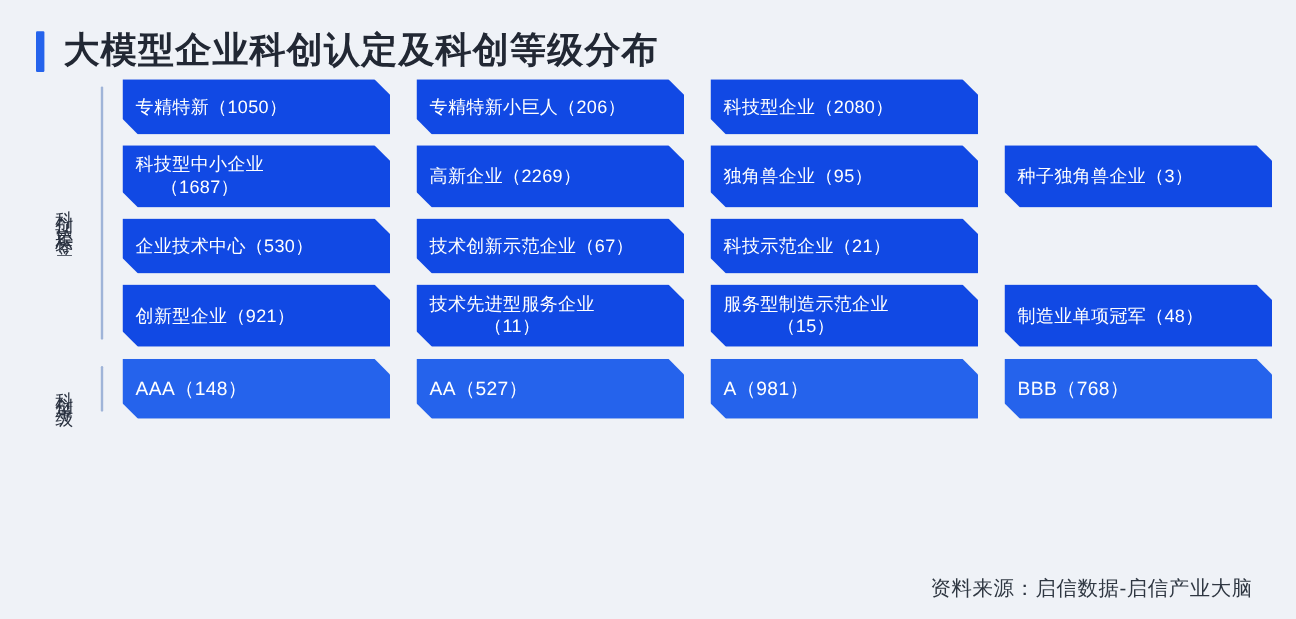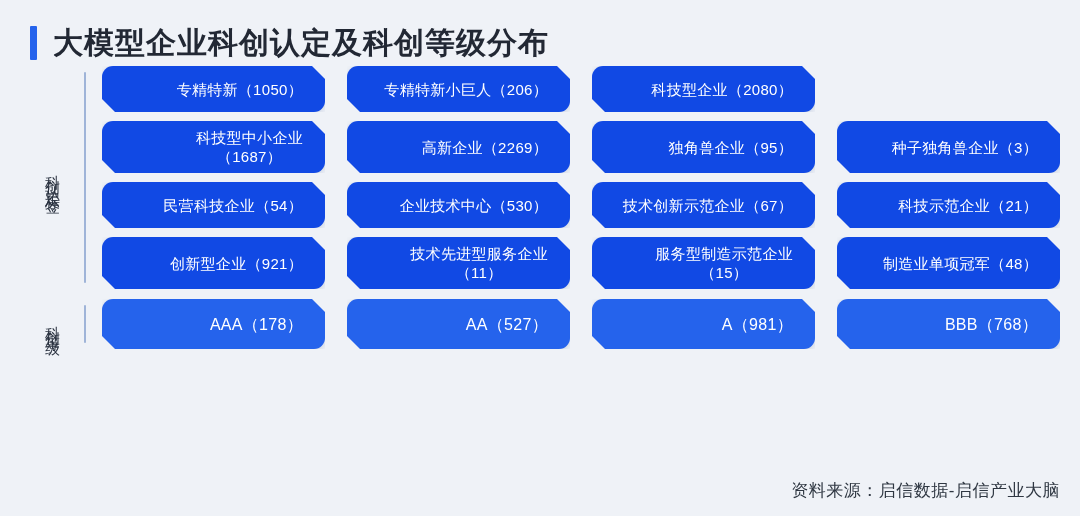--- a/index.html
+++ b/index.html
@@ -95,51 +95,50 @@
     grid-template-columns: repeat(4, 1fr);
     column-gap: 22px;
   }
 
   
   .tag {
     position: relative;
     height: 46px;
     display: flex;
     align-items: center;
-    justify-content: flex-end;
+    justify-content: flex-start;
     text-align: center;
     color: #ffffff;
     font-size: 15px;
     font-weight: 500;
     line-height: 19px;
     letter-spacing: 0.3px;
-    padding: 0 22px;
+    padding: 0 11px;
     box-sizing: border-box;
     background: #1149e4;
     clip-path: polygon(0 0, calc(100% - 13px) 0, 100% 13px, 100% 100%, 13px 100%, 0 calc(100% - 13px));
     filter: drop-shadow(0 2px 3px rgba(40,70,140,0.18));
-    border-radius: 11px;
   }
   .tag.tall {
     height: 52px;
   }
   .tag.grade {
     background: #2563ec;
     height: 50px;
     font-size: 16px;
   }
   .tag .label {
     display: block;
     white-space: pre-line;
   }
 
   
   .footer {
     position: absolute;
-    right: 20px;
+    right: 36px;
     bottom: 14px;
     font-size: 17px;
     color: #2f3742;
     letter-spacing: 0.5px;
   }
 </style>
 </head>
 <body>
 
 <div class="header">
@@ -179,23 +178,20 @@
         <div class="tag tall">
             <span class="label">独角兽企业（95）</span>
           </div>
         <div class="tag tall">
             <span class="label">种子独角兽企业（3）</span>
           </div>
       </div>
 
       <div class="row">
         <div class="tag">
-            <span class="label">民营科技企业（54）</span>
-          </div>
-        <div class="tag">
             <span class="label">企业技术中心（530）</span>
           </div>
         <div class="tag">
             <span class="label">技术创新示范企业（67）</span>
           </div>
         <div class="tag">
             <span class="label">科技示范企业（21）</span>
           </div>
       </div>
 
@@ -221,21 +217,21 @@
 
   <div class="group">
     <div class="group-label-wrap">
       <div class="group-label">科创等级</div>
     </div>
     <div class="group-divider"></div>
     <div class="rows">
 
       <div class="row">
         <div class="tag grade">
-            <span class="label">AAA（178）</span>
+            <span class="label">AAA（148）</span>
           </div>
         <div class="tag grade">
             <span class="label">AA（527）</span>
           </div>
         <div class="tag grade">
             <span class="label">A（981）</span>
           </div>
         <div class="tag grade">
             <span class="label">BBB（768）</span>
           </div>

